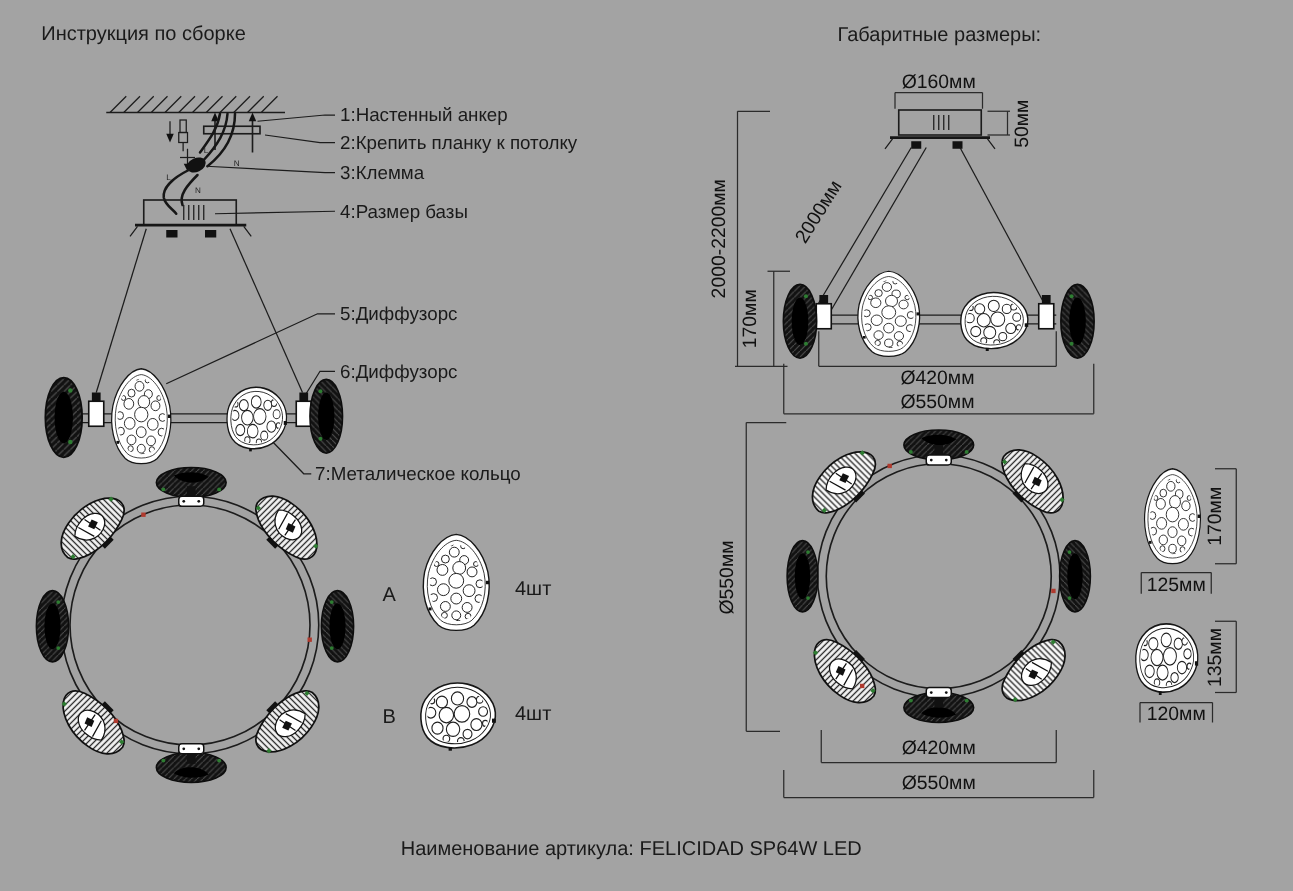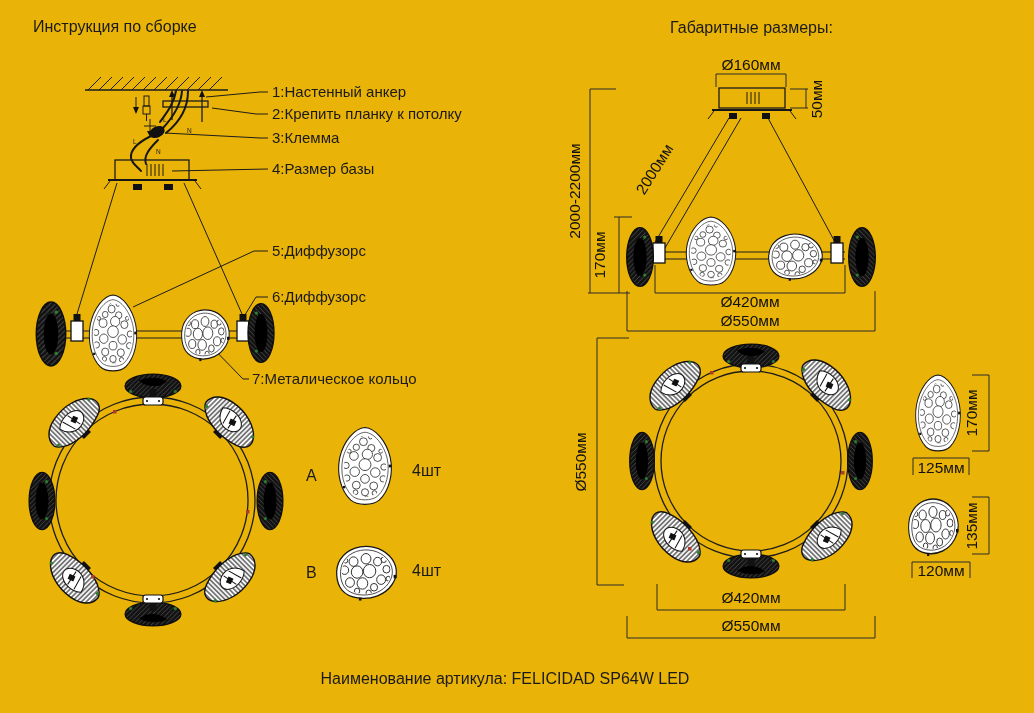--- a/index.html
+++ b/index.html
@@ -1,16 +1,16 @@
 <!DOCTYPE html>
 <html><head>
 <meta charset="utf-8">
 <style>
   html,body{margin:0;padding:0;background:#ffffff;}
-  #stage{position:relative;width:1034px;height:713px;background:#eab308;overflow:hidden;
+  #stage{position:relative;width:1034px;height:713px;background:#a3a3a3;overflow:hidden;
          font-family:"Liberation Sans", sans-serif;}
   svg{display:block;}
   .ln   {fill:none;stroke:#1c1c1c;stroke-width:1.3;}
   .thin {fill:none;stroke:#1c1c1c;stroke-width:1;}
   .wire {fill:none;stroke:#161616;stroke-width:2;stroke-linecap:round;}
   .dim  {fill:none;stroke:#2b2b2b;stroke-width:1;}
   .shape{fill:#ffffff;stroke:#161616;stroke-width:1.4;}
   .bub circle{fill:#ffffff;stroke:#222222;stroke-width:1;}
   .txt  {fill:#1a1a1a;font-size:15px;}
   .ttl  {fill:#1a1a1a;font-size:16px;}

